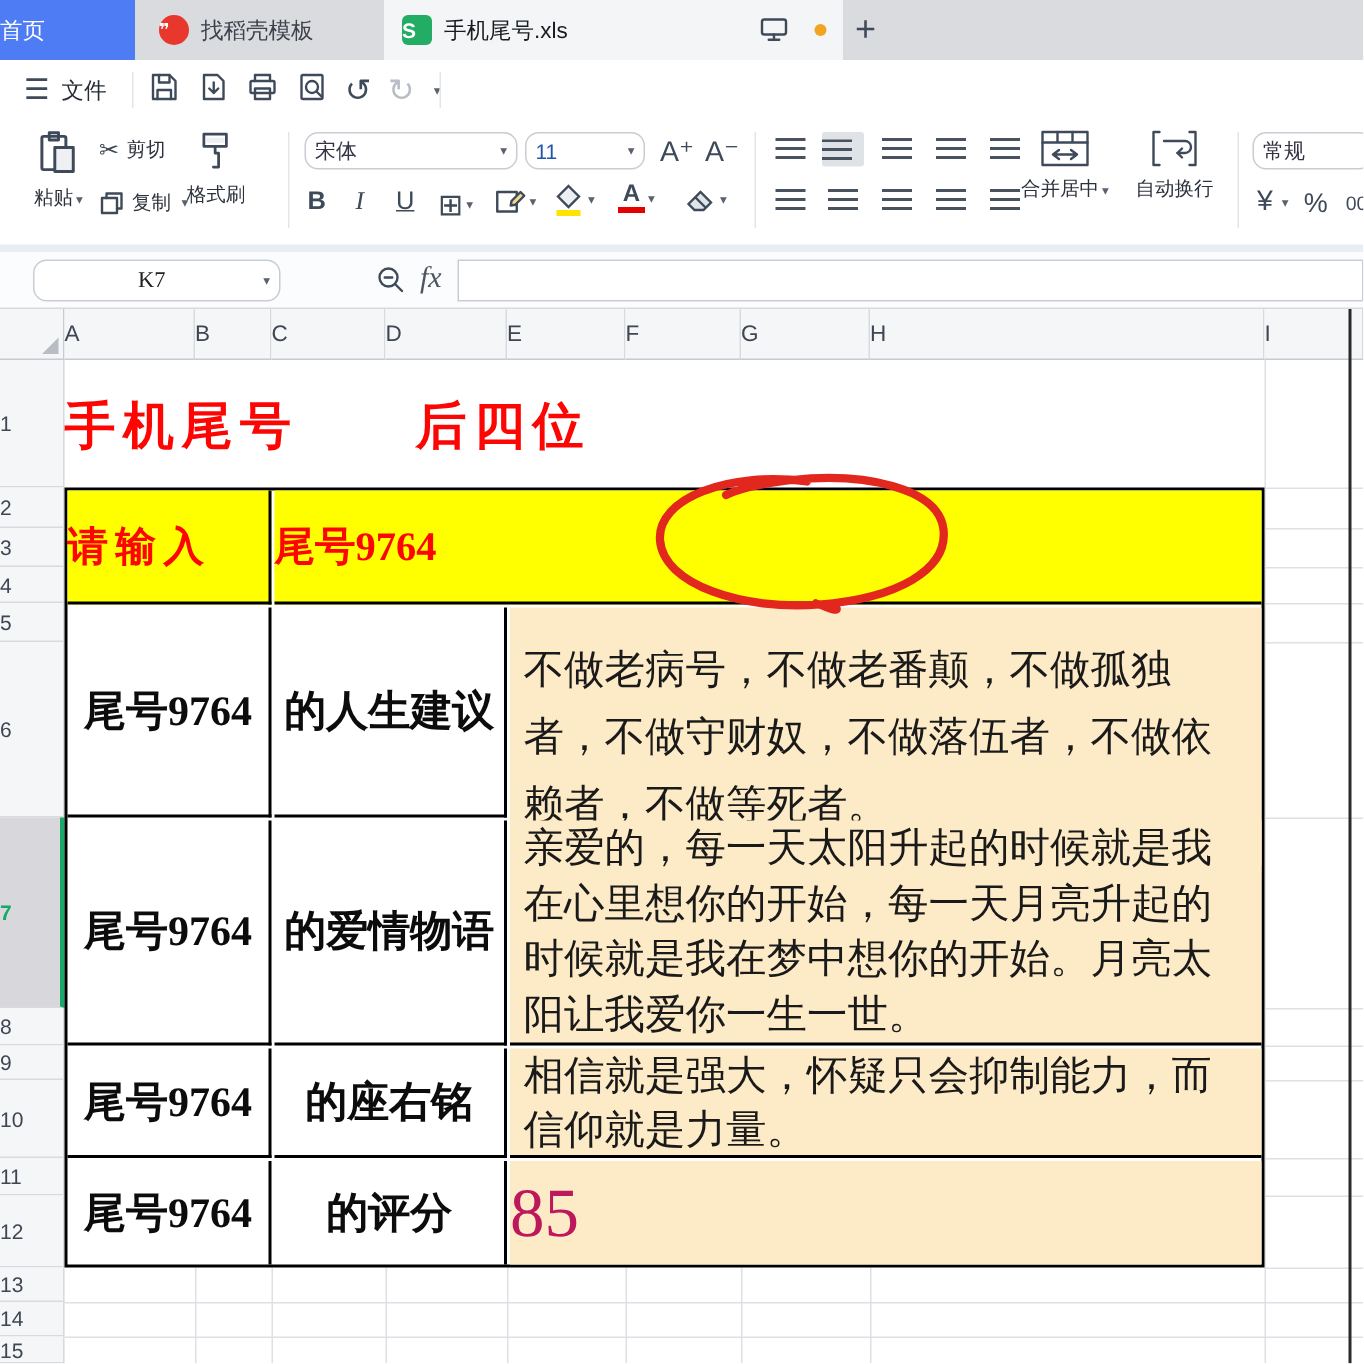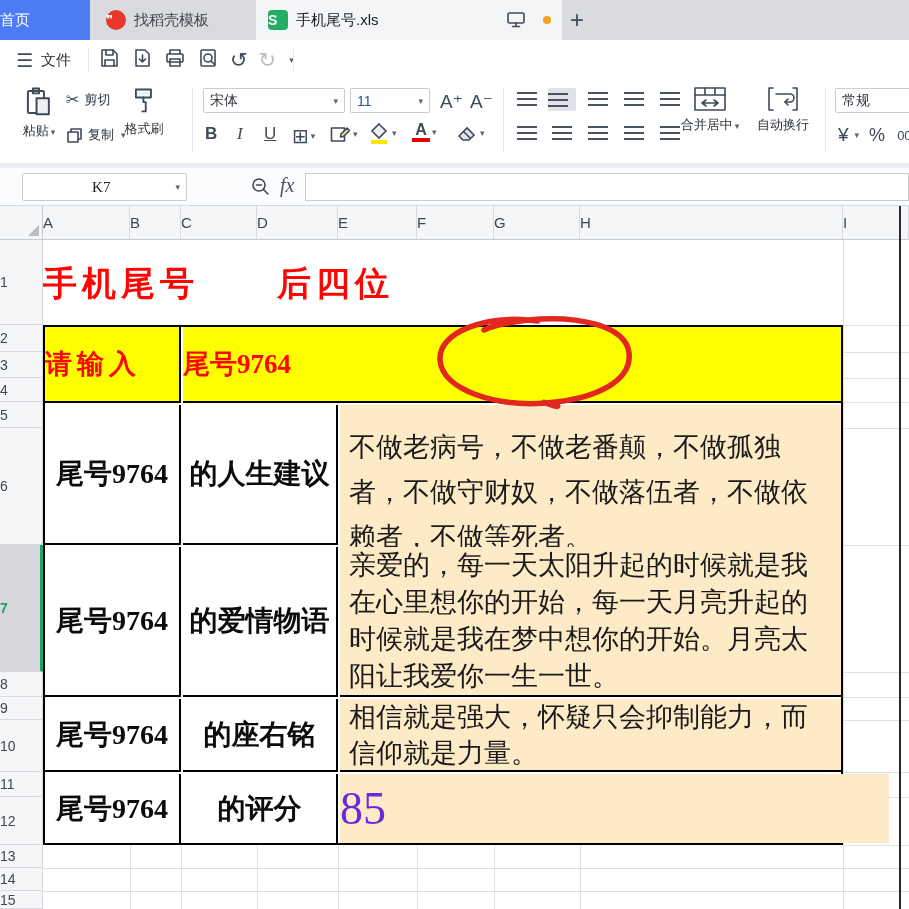--- a/index.html
+++ b/index.html
@@ -23,21 +23,21 @@
   .mi{font-size:15px;color:#262b33}
   .pill{background:#12a45e;color:#fff;border-radius:14px;padding:4px 14px;font-size:15px}
   .vdiv{width:1px;background:#e3e5e8}
   .qicon{color:#3e4a59;font-size:19px}
   .dis{color:#b9bec6}
   svg.ic{stroke:#3e4a59;fill:none;stroke-width:1.6px;stroke-linecap:round;stroke-linejoin:round}
   
   .toolbar{left:0;top:80px;width:909px;height:83px;background:#fff}
   .tlabel{font-size:13px;color:#2c323b}
   .caret{font-size:9px;color:#5a626e;margin-left:2px}
-  .inputbox{border:1px solid #c9cdd2;background:#fff;border-radius:2px;font-size:14px;color:#334;display:flex;align-items:center;padding:0 6px;justify-content:space-between}
+  .inputbox{border:1px solid #c9cdd2;background:#fff;border-radius:9px;font-size:14px;color:#334;display:flex;align-items:center;padding:0 6px;justify-content:space-between}
   .lns{width:20px;height:14px;background:repeating-linear-gradient(to bottom,#49535f 0 2px,transparent 2px 6px)}
   .selbg{background:#dfe3e8;border-radius:2px}
   .fmt{font-size:17px;color:#3e4a59;font-weight:bold}
   .strip{left:0;top:163px;width:909px;height:5px;background:#e8eef6}
   
   .frow{left:0;top:168px;width:909px;height:38px;background:#fbfcfd;border-bottom:1px solid #d7dade}
   .namebox{left:22px;top:173px;width:165px;height:28px}
   .fxbox{left:305px;top:173px;width:604px;height:28px;border:1px solid #c9cdd2;background:#fff}
   
   .colhdr{background:#f5f6f8;border-right:1px solid #d8dadd;border-bottom:1px solid #c7cace;color:#3f4653;font-size:15px;top:206px;height:34px}
@@ -309,39 +309,39 @@
 
   <div class="abs title ctr serif">手机尾号　　后四位</div>
 
   <div class="abs tframe">
 
     <div class="cell ylw ctr serif" style="left:0;top:0;width:136px;height:76px;border-right:2px solid #000;border-bottom:2px solid #000;font-size:27px;letter-spacing:5px">请输入</div>
     <div class="cell ylw ctr serif" style="left:138px;top:0;width:658px;height:76px;border-bottom:2px solid #000;font-size:27px">尾号9764</div>
 
     <div class="cell blbl serif" style="left:0;top:78px;width:136px;height:140px;border-right:2px solid #000;border-bottom:2px solid #000">尾号9764</div>
     <div class="cell blbl serif" style="left:138px;top:78px;width:155px;height:140px;border-right:2px solid #000;border-bottom:2px solid #000">的人生建议</div>
-    <div class="cell peach content serif" style="left:295px;top:78px;width:501px;height:176px;border-bottom:2px solid #c2410c;line-height:45px">
+    <div class="cell peach content serif" style="left:295px;top:78px;width:501px;height:176px;border-bottom:4px solid #c2410c;line-height:45px">
         <span>不做老病号，不做老番颠，不做孤独者，不做守财奴，不做落伍者，不做依赖者，不做等死者。</span>
       </div>
 
     <div class="cell blbl serif" style="left:0;top:220px;width:136px;height:150px;border-right:2px solid #000;border-bottom:2px solid #000">尾号9764</div>
     <div class="cell blbl serif" style="left:138px;top:220px;width:155px;height:150px;border-right:2px solid #000;border-bottom:2px solid #000">的爱情物语</div>
     <div class="cell peach content serif" style="left:295px;top:220px;width:501px;height:150px;border-bottom:2px solid #000;line-height:37px">
         <span>亲爱的，每一天太阳升起的时候就是我在心里想你的开始，每一天月亮升起的时候就是我在梦中想你的开始。月亮太阳让我爱你一生一世。</span>
       </div>
 
     <div class="cell blbl serif" style="left:0;top:372px;width:136px;height:73px;border-right:2px solid #000;border-bottom:2px solid #000">尾号9764</div>
     <div class="cell blbl serif" style="left:138px;top:372px;width:155px;height:73px;border-right:2px solid #000;border-bottom:2px solid #000">的座右铭</div>
     <div class="cell peach content serif" style="left:295px;top:372px;width:501px;height:73px;border-bottom:2px solid #000;line-height:36px">
         <span>相信就是强大，怀疑只会抑制能力，而信仰就是力量。</span>
       </div>
 
     <div class="cell blbl serif" style="left:0;top:447px;width:136px;height:69px;border-right:2px solid #000">尾号9764</div>
     <div class="cell blbl serif" style="left:138px;top:447px;width:155px;height:69px;border-right:2px solid #000">的评分</div>
-    <div class="cell peach ctr serif" style="left:295px;top:447px;width:549px;height:69px;font-size:46px;color:#6d28d9">85</div>
+    <div class="cell peach ctr serif" style="left:295px;top:447px;width:501px;height:69px;font-size:46px;color:#be185d">85</div>
   </div>
 
   <svg class="abs" style="left:416px;top:308px;pointer-events:none" width="236" height="102" viewBox="0 0 236 102">
     <path d="M122 13 C70 6 22 24 24 52 C26 82 80 99 130 95 C182 91 216 72 213 45 C210 17 160 7 112 12 C95 14 78 17 68 22" fill="none" stroke="#e2271e" stroke-width="5.5" stroke-linecap="round"></path>
     <path d="M128 94 C138 99 146 101 140 95" fill="none" stroke="#e2271e" stroke-width="5" stroke-linecap="round"></path>
   </svg>
 
 
 </div>
 

